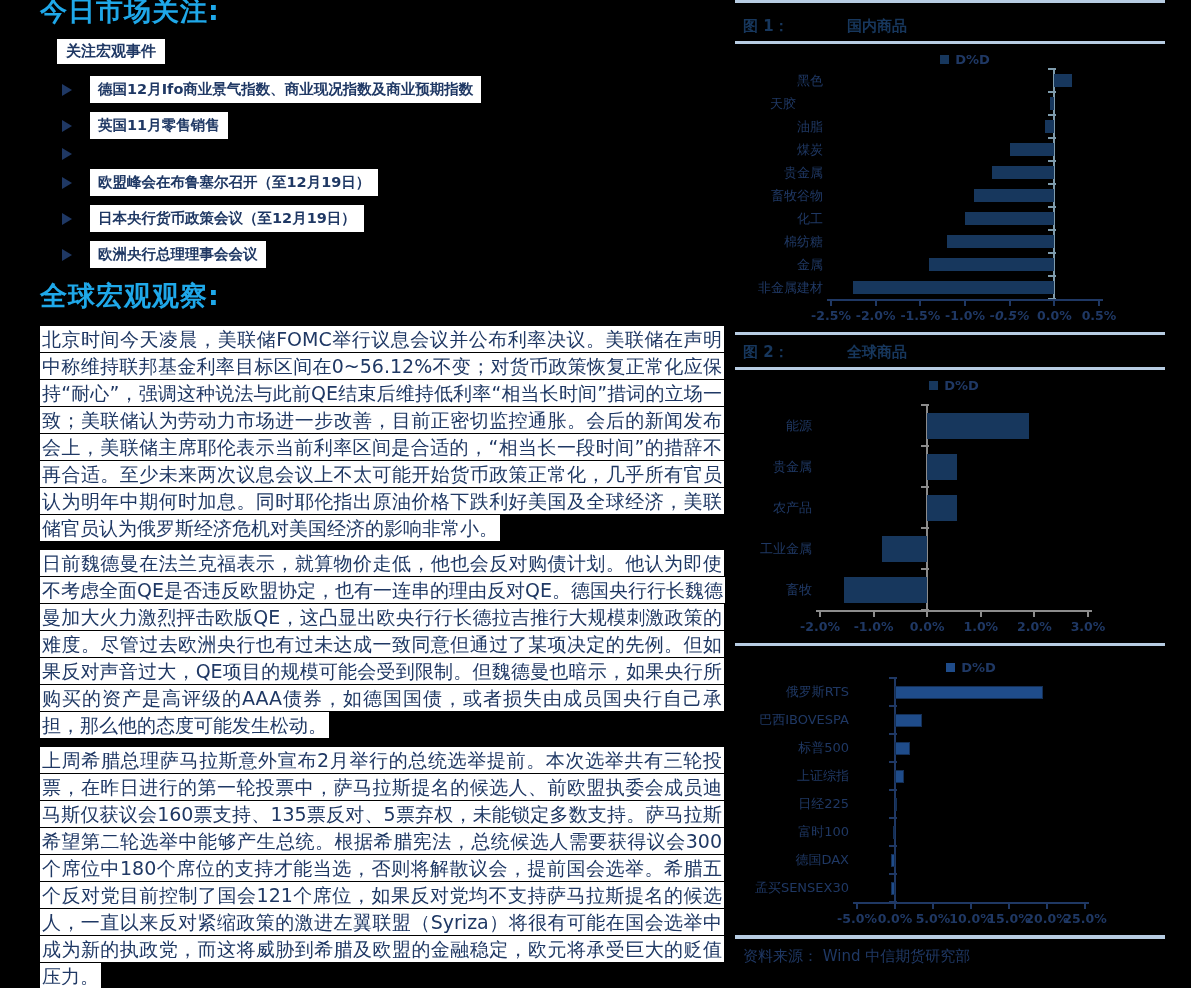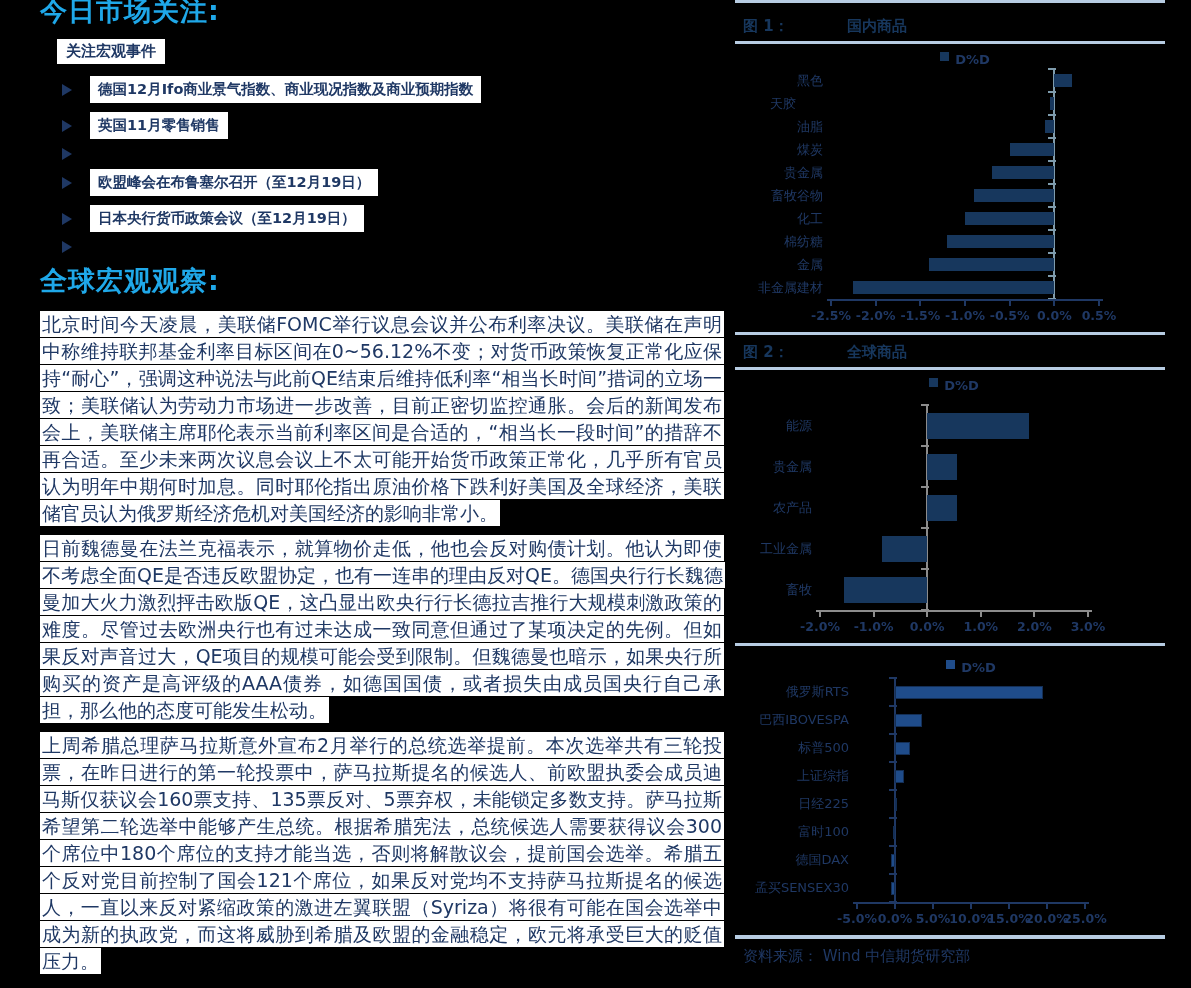--- a/index.html
+++ b/index.html
@@ -26,21 +26,21 @@
 
   
   .right-col { position:absolute; left:735px; top:0; width:430px; }
   .top-rule { height:3px; background:#B7CCE2; margin-bottom:12px; }
   .fig { margin-bottom:9px; }
   .fig + .fig { border-top:3px solid #B7CCE2; padding-top:6px; }
   .fig-header { display:flex; color:#17375D; font-size:15px; font-weight:bold;
                 padding:2px 8px 5px; border-bottom:3px solid #B7CCE2; }
   .fig-no { width:58px; }
   .fig-title { margin-left:46px; }
-  .legend { display:flex; justify-content:center; align-items:flex-start; gap:6px; }
+  .legend { display:flex; justify-content:center; align-items:center; gap:6px; }
   .legend-swatch { width:9px; height:9px; flex:none; }
   .legend-label { font-size:13px; font-weight:bold; color:#1F3864; }
   .chart { position:relative; }
   .row-label { position:absolute; text-align:right; color:#1F3864; font-size:13px; }
   .plot { position:absolute; top:0; }
   .bar { position:absolute; }
   .zero-line { position:absolute; top:0; }
   .row-tick { position:absolute; height:2px; }
   .axis-row { position:relative; height:24px; }
   .axis-line { position:absolute; top:0; left:-4px; right:-4px; height:2px; }
@@ -76,20 +76,21 @@
         <li class="event-item">
           <span class="tri"></span>
           <span class="event-text">欧盟峰会在布鲁塞尔召开（至12月19日）</span>
         </li>
         <li class="event-item">
           <span class="tri"></span>
           <span class="event-text">日本央行货币政策会议（至12月19日）</span>
         </li>
         <li class="event-item">
           <span class="tri"></span>
+          <span class="event-text">欧洲央行总理理事会会议</span>
         </li>
       </ul>
 
     <h1 class="sec-title second">全球宏观观察:</h1>
 
     <div id="paragraphs">
         <p class="para"><span>北京时间今天凌晨，美联储FOMC举行议息会议并公布利率决议。美联储在声明中称维持联邦基金利率目标区间在0~56.12%不变；对货币政策恢复正常化应保持“耐心”，强调这种说法与此前QE结束后维持低利率“相当长时间”措词的立场一致；美联储认为劳动力市场进一步改善，目前正密切监控通胀。会后的新闻发布会上，美联储主席耶伦表示当前利率区间是合适的，“相当长一段时间”的措辞不再合适。至少未来两次议息会议上不太可能开始货币政策正常化，几乎所有官员认为明年中期何时加息。同时耶伦指出原油价格下跌利好美国及全球经济，美联储官员认为俄罗斯经济危机对美国经济的影响非常小。</span></p>
         <p class="para"><span>日前魏德曼在法兰克福表示，就算物价走低，他也会反对购债计划。他认为即使不考虑全面QE是否违反欧盟协定，也有一连串的理由反对QE。德国央行行长魏德曼加大火力激烈抨击欧版QE，这凸显出欧央行行长德拉吉推行大规模刺激政策的难度。尽管过去欧洲央行也有过未达成一致同意但通过了某项决定的先例。但如果反对声音过大，QE项目的规模可能会受到限制。但魏德曼也暗示，如果央行所购买的资产是高评级的AAA债券，如德国国债，或者损失由成员国央行自己承担，那么他的态度可能发生松动。</span></p>
         <p class="para"><span>上周希腊总理萨马拉斯意外宣布2月举行的总统选举提前。本次选举共有三轮投票，在昨日进行的第一轮投票中，萨马拉斯提名的候选人、前欧盟执委会成员迪马斯仅获议会160票支持、135票反对、5票弃权，未能锁定多数支持。萨马拉斯希望第二轮选举中能够产生总统。根据希腊宪法，总统候选人需要获得议会300个席位中180个席位的支持才能当选，否则将解散议会，提前国会选举。希腊五个反对党目前控制了国会121个席位，如果反对党均不支持萨马拉斯提名的候选人，一直以来反对紧缩政策的激进左翼联盟（Syriza）将很有可能在国会选举中成为新的执政党，而这将威胁到希腊及欧盟的金融稳定，欧元将承受巨大的贬值压力。</span></p>
       </div>
@@ -147,21 +148,21 @@
             <div class="axis-line" style="background: rgb(31, 56, 100);"></div>
             <div class="axis-tick" style="left: -1px; background: rgb(31, 56, 100);"></div>
             <div class="tick-label" style="left: 0px;">-2.5%</div>
             <div class="axis-tick" style="left: 43.6667px; background: rgb(31, 56, 100);"></div>
             <div class="tick-label" style="left: 44.6667px;">-2.0%</div>
             <div class="axis-tick" style="left: 88.3333px; background: rgb(31, 56, 100);"></div>
             <div class="tick-label" style="left: 89.3333px;">-1.5%</div>
             <div class="axis-tick" style="left: 133px; background: rgb(31, 56, 100);"></div>
             <div class="tick-label" style="left: 134px;">-1.0%</div>
             <div class="axis-tick" style="left: 177.667px; background: rgb(31, 56, 100);"></div>
-            <div class="tick-label" style="left: 178.667px;">-0.5%</div>
+            <div class="tick-label" style="left: 178.667px; font-style: italic;">-0.5%</div>
             <div class="axis-tick" style="left: 222.333px; background: rgb(31, 56, 100);"></div>
             <div class="tick-label" style="left: 223.333px;">0.0%</div>
             <div class="axis-tick" style="left: 267px; background: rgb(31, 56, 100);"></div>
             <div class="tick-label" style="left: 268px;">0.5%</div>
           </div>
         </div>
         <div class="fig">
           <div class="fig-header">
             <span class="fig-no">图 2：</span>
             <span class="fig-title">全球商品</span>

